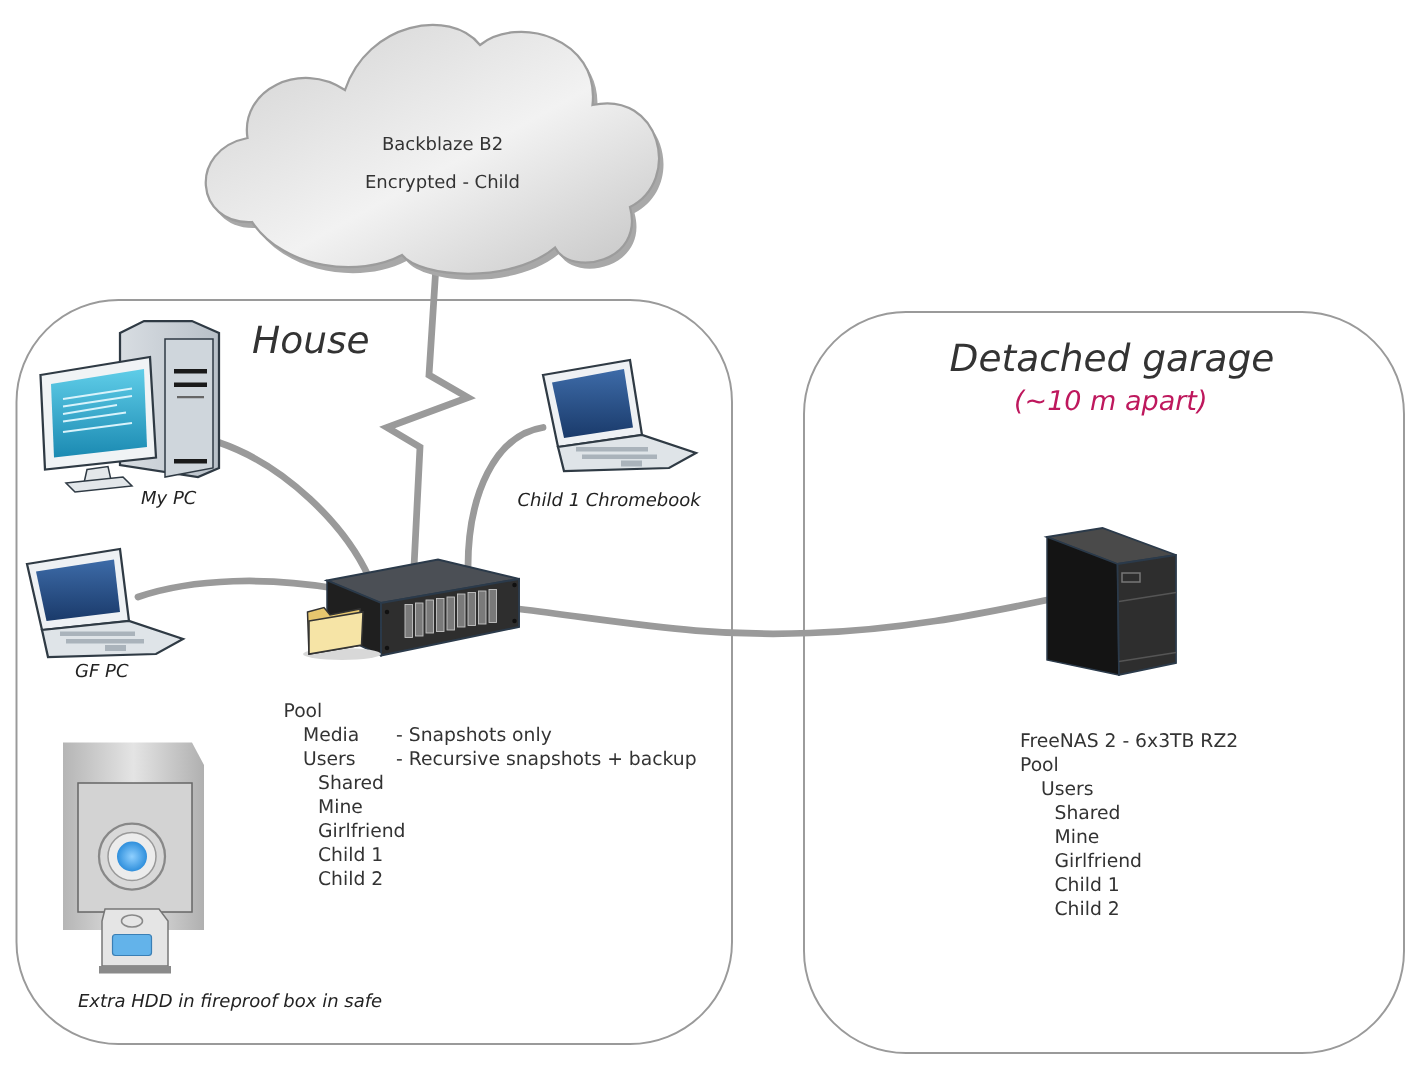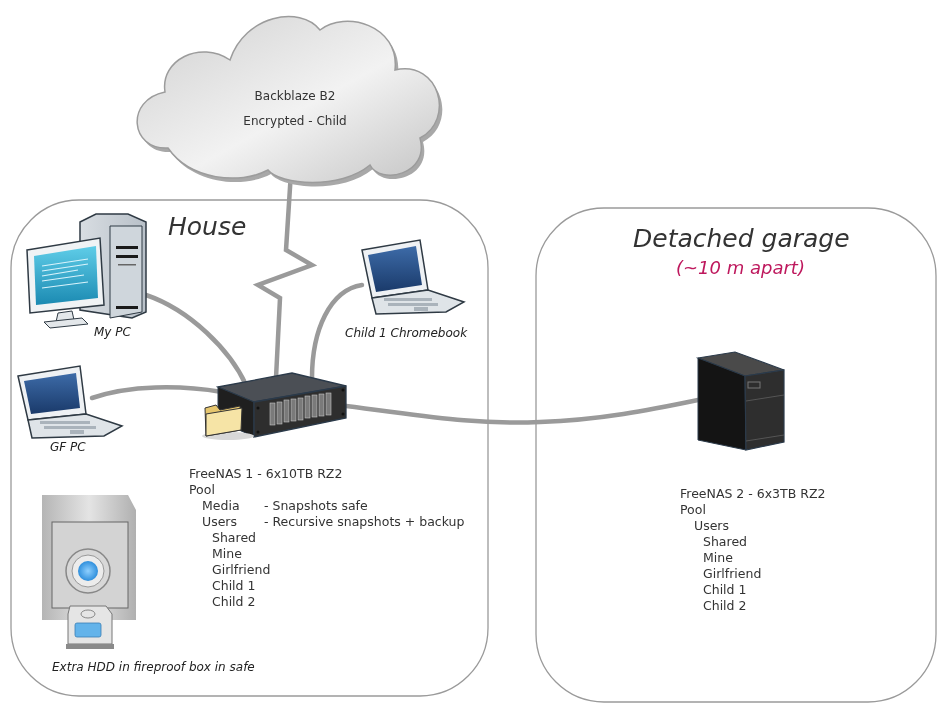--- a/index.html
+++ b/index.html
@@ -163,25 +163,24 @@
 <div class="lbl zone-title" style="left:168px; top:212px;">House</div>
 <div class="lbl zone-title" style="left:633px; top:224px;">Detached garage</div>
 <div class="lbl zone-sub" style="left:676px; top:257px;">(~10 m apart)</div>
 
 <div class="lbl dev-lbl" style="left:66px; top:325px;margin-left:28px;">My PC</div>
 <div class="lbl dev-lbl" style="left:50px; top:440px;">GF PC</div>
 <div class="lbl dev-lbl" style="left:345px; top:326px;">Child 1 Chromebook</div>
 <div class="lbl dev-lbl" style="left:52px; top:660px;">Extra HDD in fireproof box in safe</div>
 
 <div class="nas-block" style="left:189px; top:466px;">
-  <div>FreeNAS 1 - 6x10TB RZ2</div>
   <div>Pool</div>
   <div style="padding-left:13px; display:flex;align-items:flex-end;">
     <span style="width:62px;">Media</span>
-    <span>- Snapshots safe</span>
+    <span>- Snapshots only</span>
   </div>
   <div style="padding-left:13px; display:flex;">
     <span style="width:62px;">Users</span>
     <span>- Recursive snapshots + backup</span>
   </div>
   <div style="padding-left:23px;">Shared</div>
   <div style="padding-left:23px;">Mine</div>
   <div style="padding-left:23px;">Girlfriend</div>
   <div style="padding-left:23px;">Child 1</div>
   <div style="padding-left:23px;">Child 2</div>

